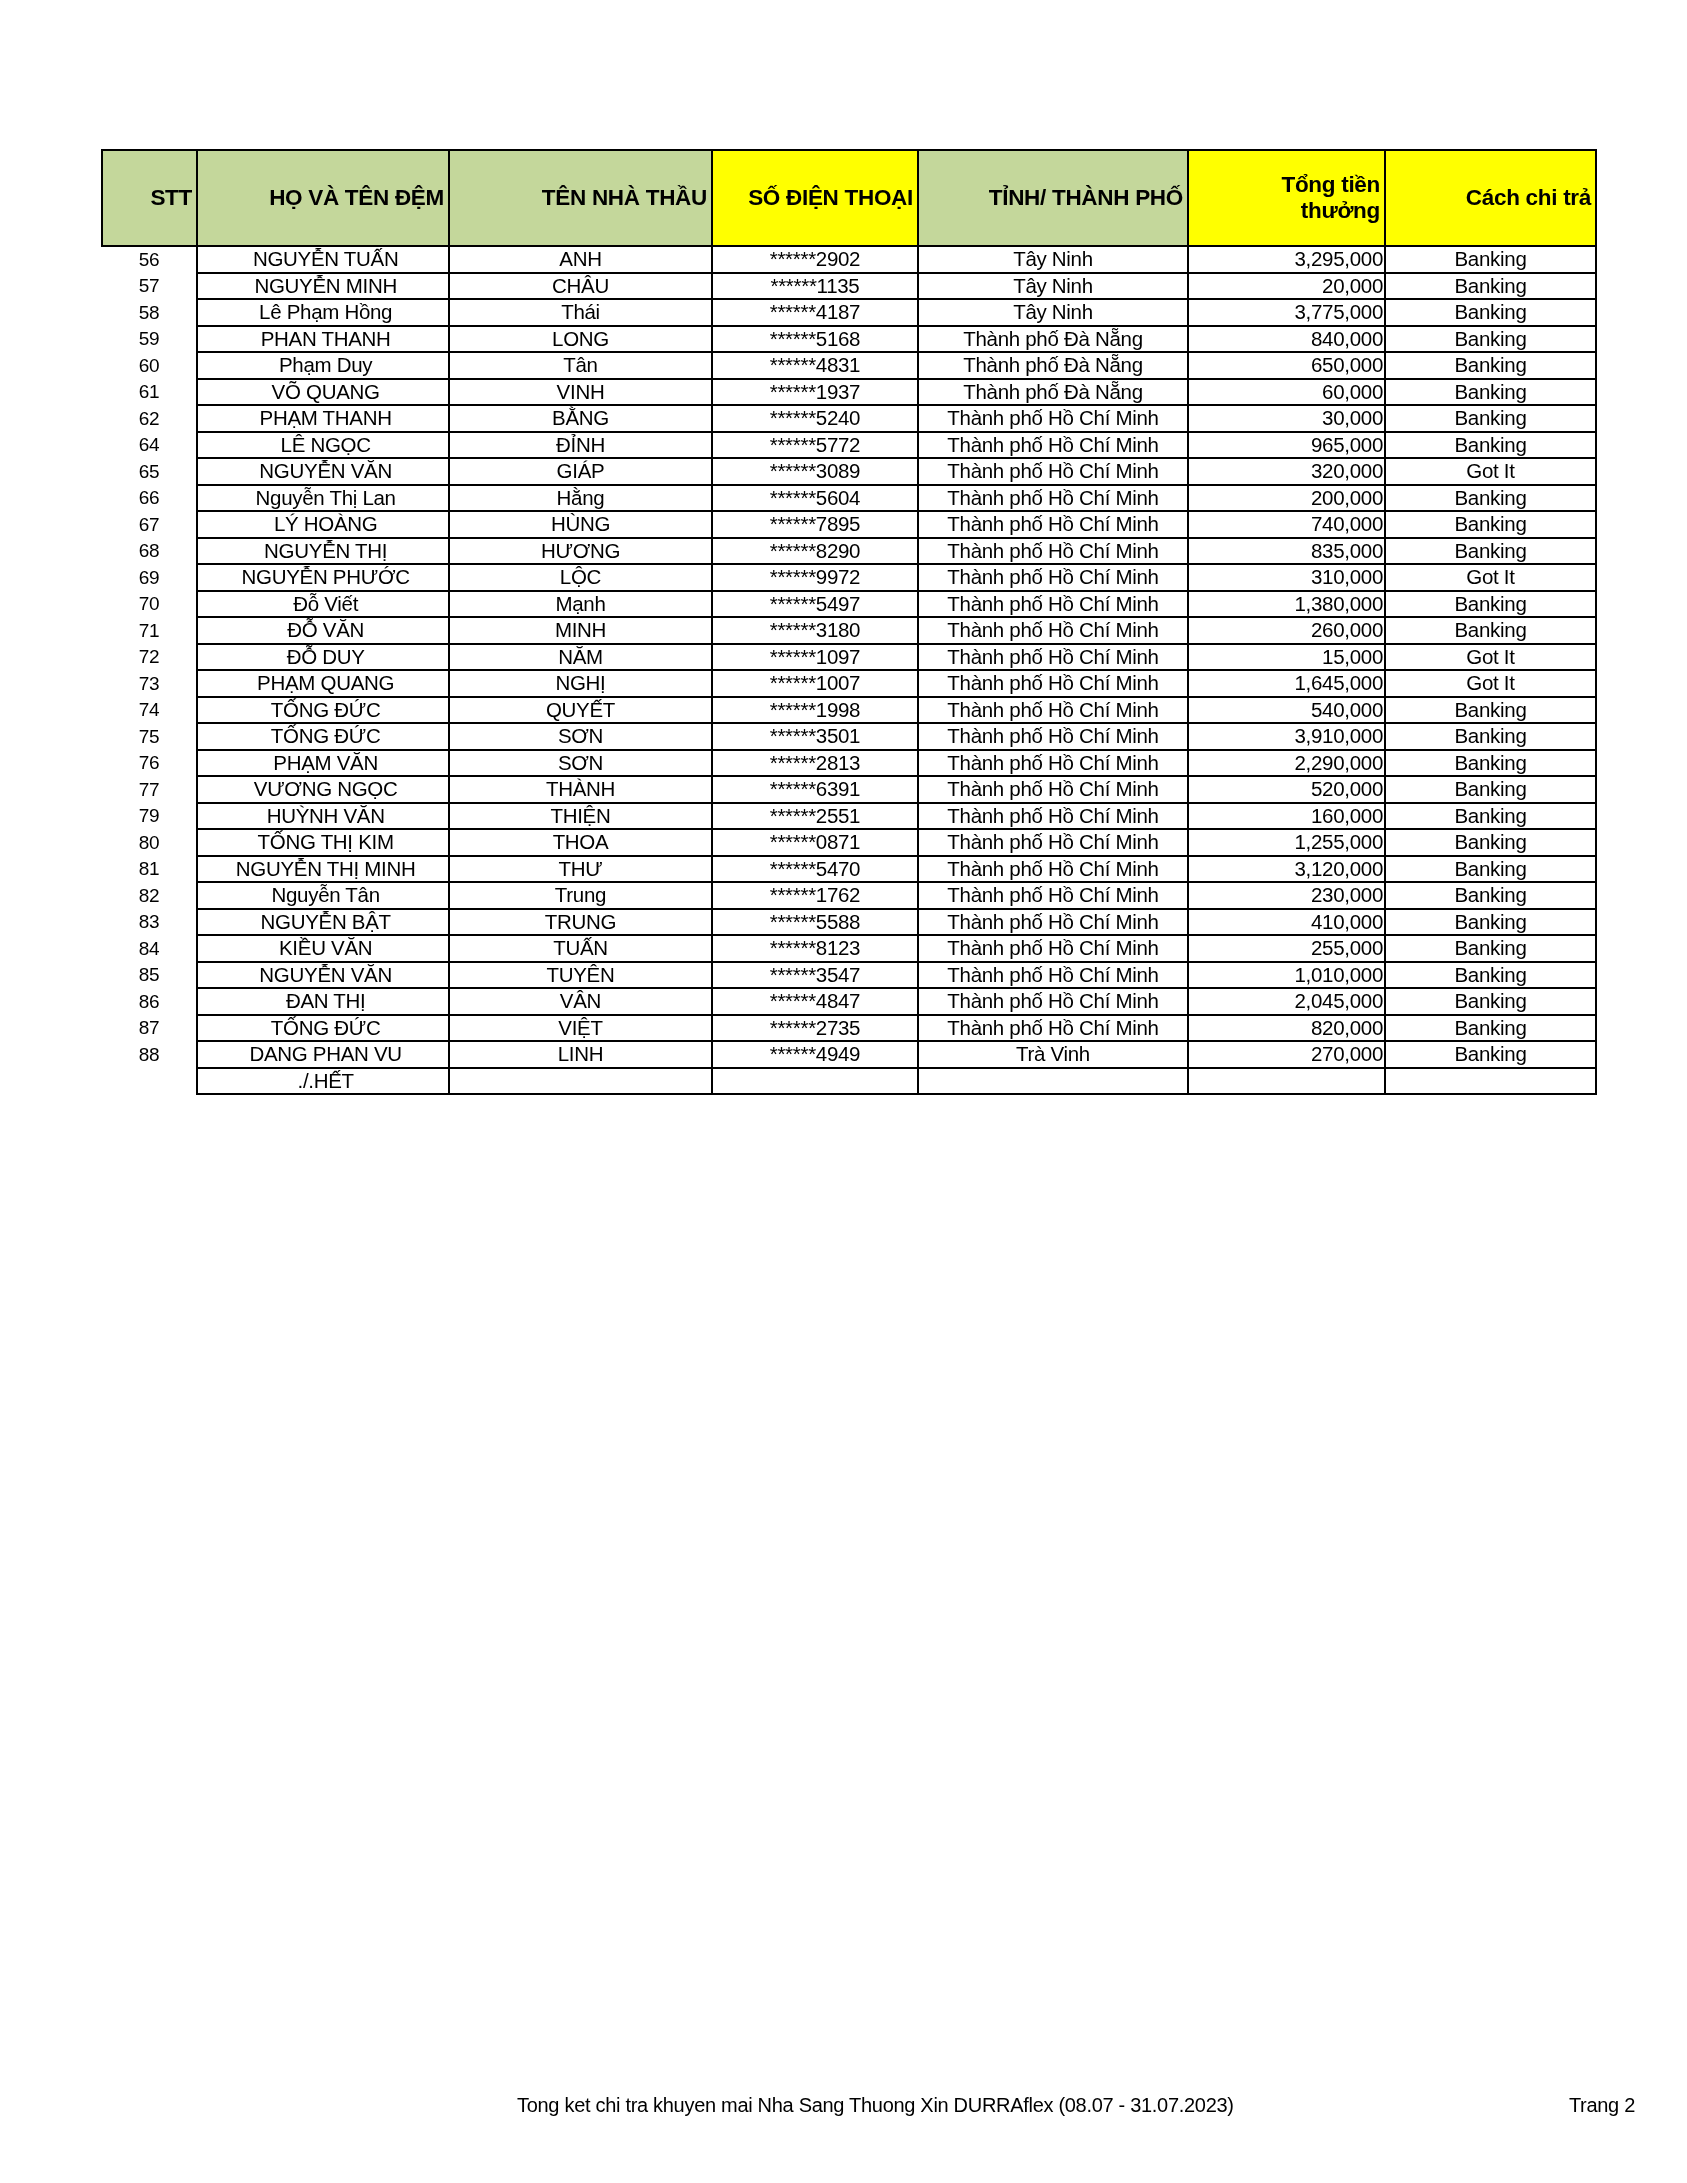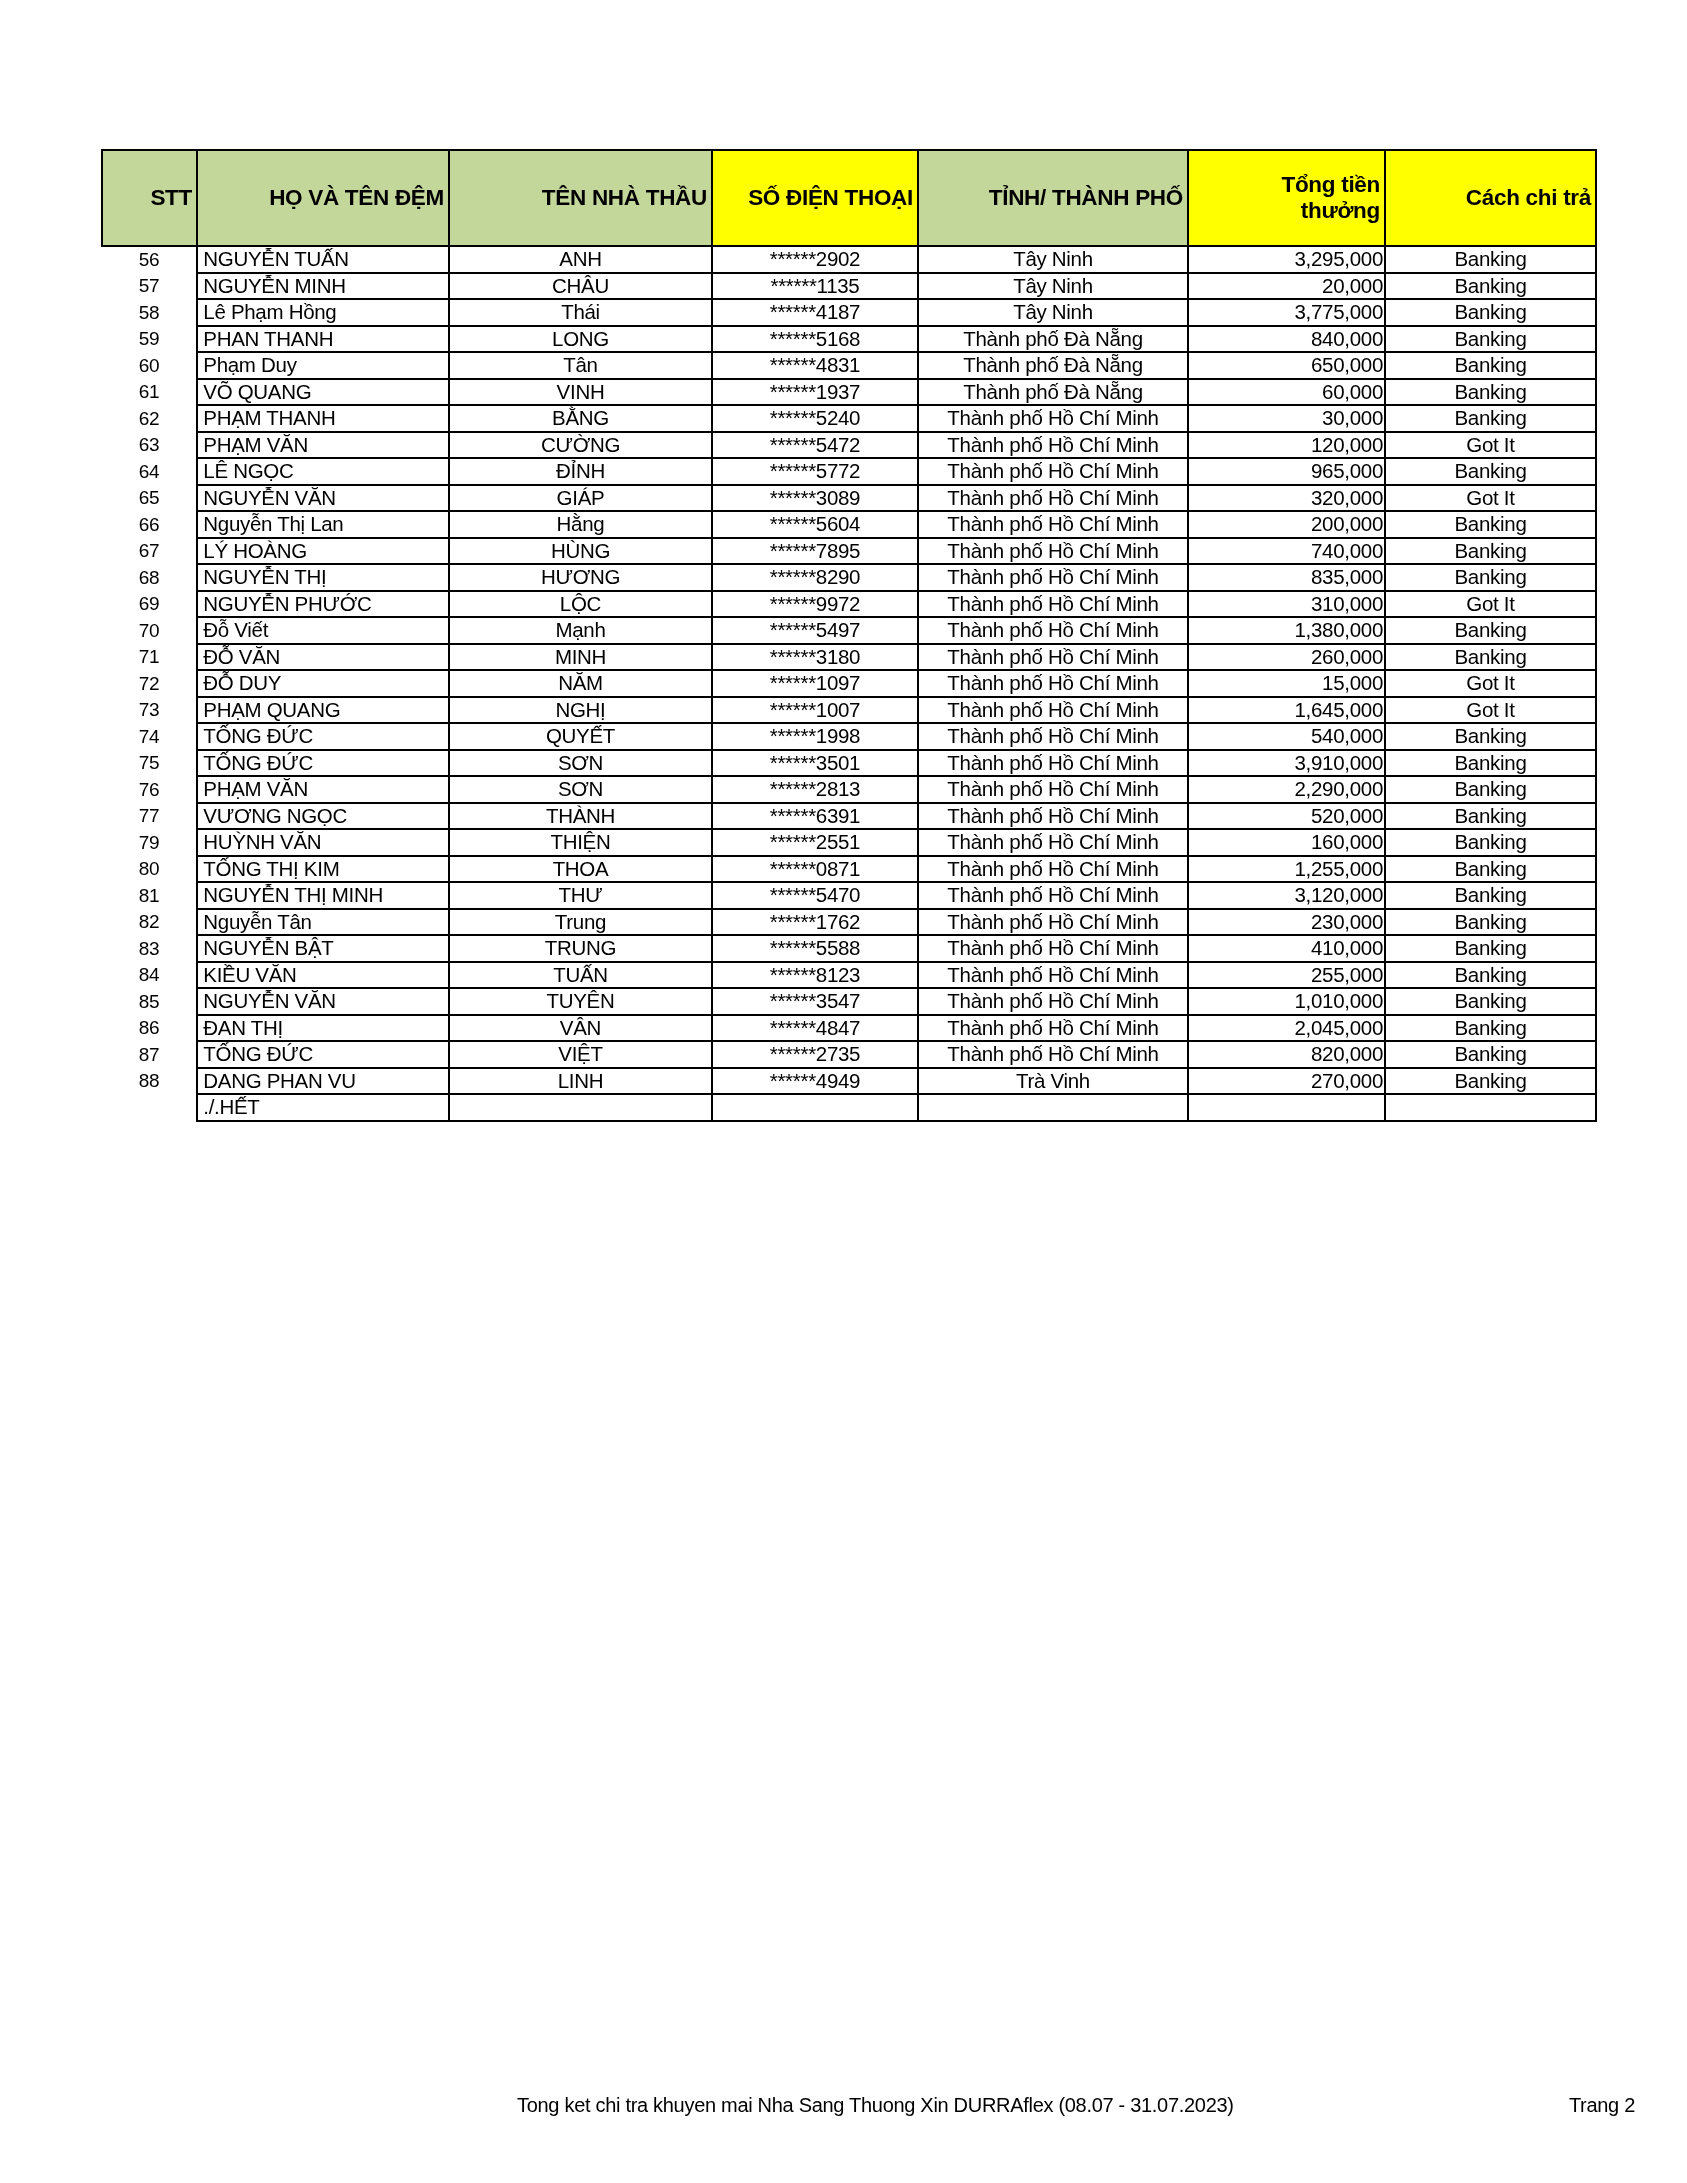--- a/index.html
+++ b/index.html
@@ -37,21 +37,21 @@
   th.yellow { background: #ffff00; padding-left: 9px; }
   tbody td {
     height: 24.5px;
     font-size: 20.5px;
     vertical-align: middle;
     line-height: 1;
     white-space: nowrap;
     padding: 0;
   }
   td.stt    { border: none; text-align: center; font-size: 19px; }
-  td.name   { text-align: left; padding-left: 5.3px; }
+  td.name   { text-align: center; padding-left: 5.3px; }
   td.ctr    { text-align: center; }
   td.amt    { text-align: right; padding-right: 1px; }
 
   .footer-left {
     position: absolute;
     top: 2094px; left: 517px;
     font-size: 20px;
     letter-spacing: -0.3px;
     white-space: nowrap;
   }
@@ -154,29 +154,20 @@
         <tr>
           <td class="stt">62</td>
           <td class="name">PHẠM THANH</td>
           <td class="ctr">BẰNG</td>
           <td class="ctr">******5240</td>
           <td class="ctr">Thành phố Hồ Chí Minh</td>
           <td class="amt">30,000</td>
           <td class="ctr">Banking</td>
         </tr>
 
-        <tr>
-          <td class="stt">63</td>
-          <td class="name">PHẠM VĂN</td>
-          <td class="ctr">CƯỜNG</td>
-          <td class="ctr">******5472</td>
-          <td class="ctr">Thành phố Hồ Chí Minh</td>
-          <td class="amt">120,000</td>
-          <td class="ctr">Got It</td>
-        </tr>
 
         <tr>
           <td class="stt">64</td>
           <td class="name">LÊ NGỌC</td>
           <td class="ctr">ĐỈNH</td>
           <td class="ctr">******5772</td>
           <td class="ctr">Thành phố Hồ Chí Minh</td>
           <td class="amt">965,000</td>
           <td class="ctr">Banking</td>
         </tr>

